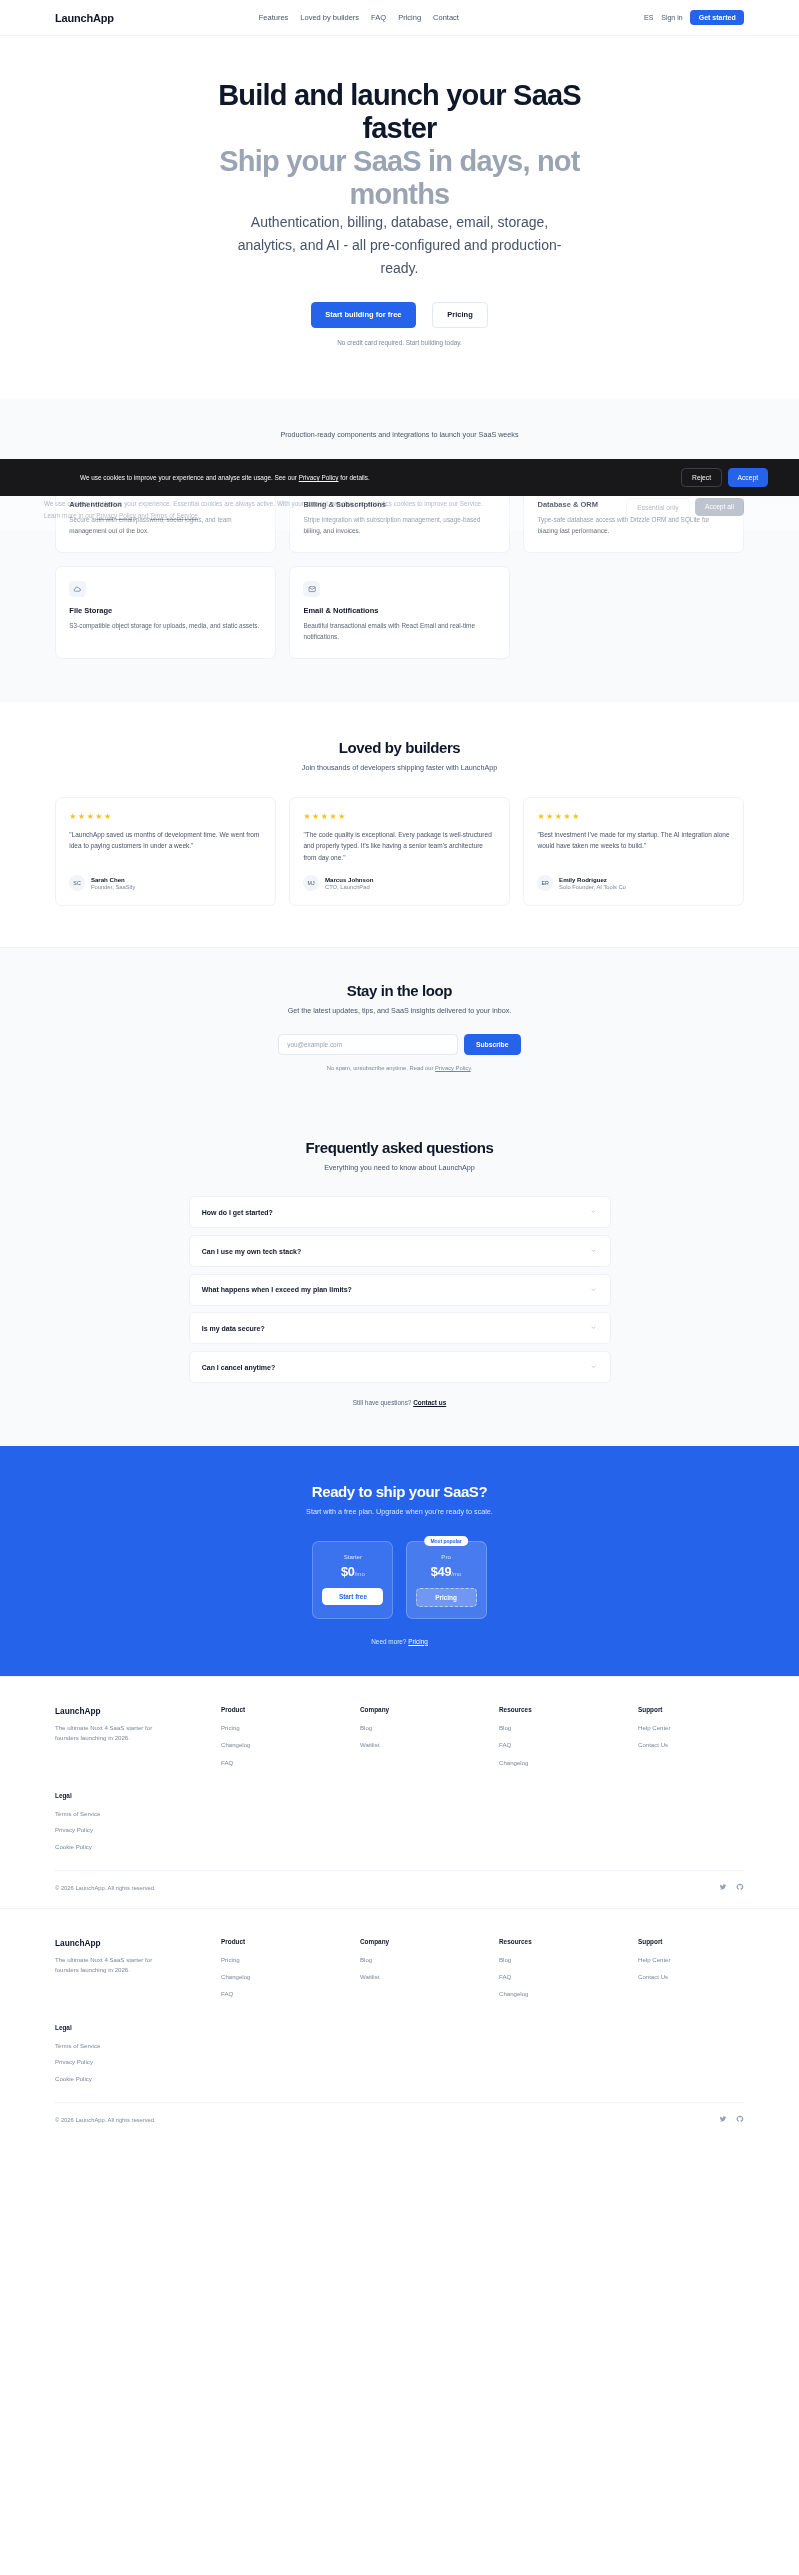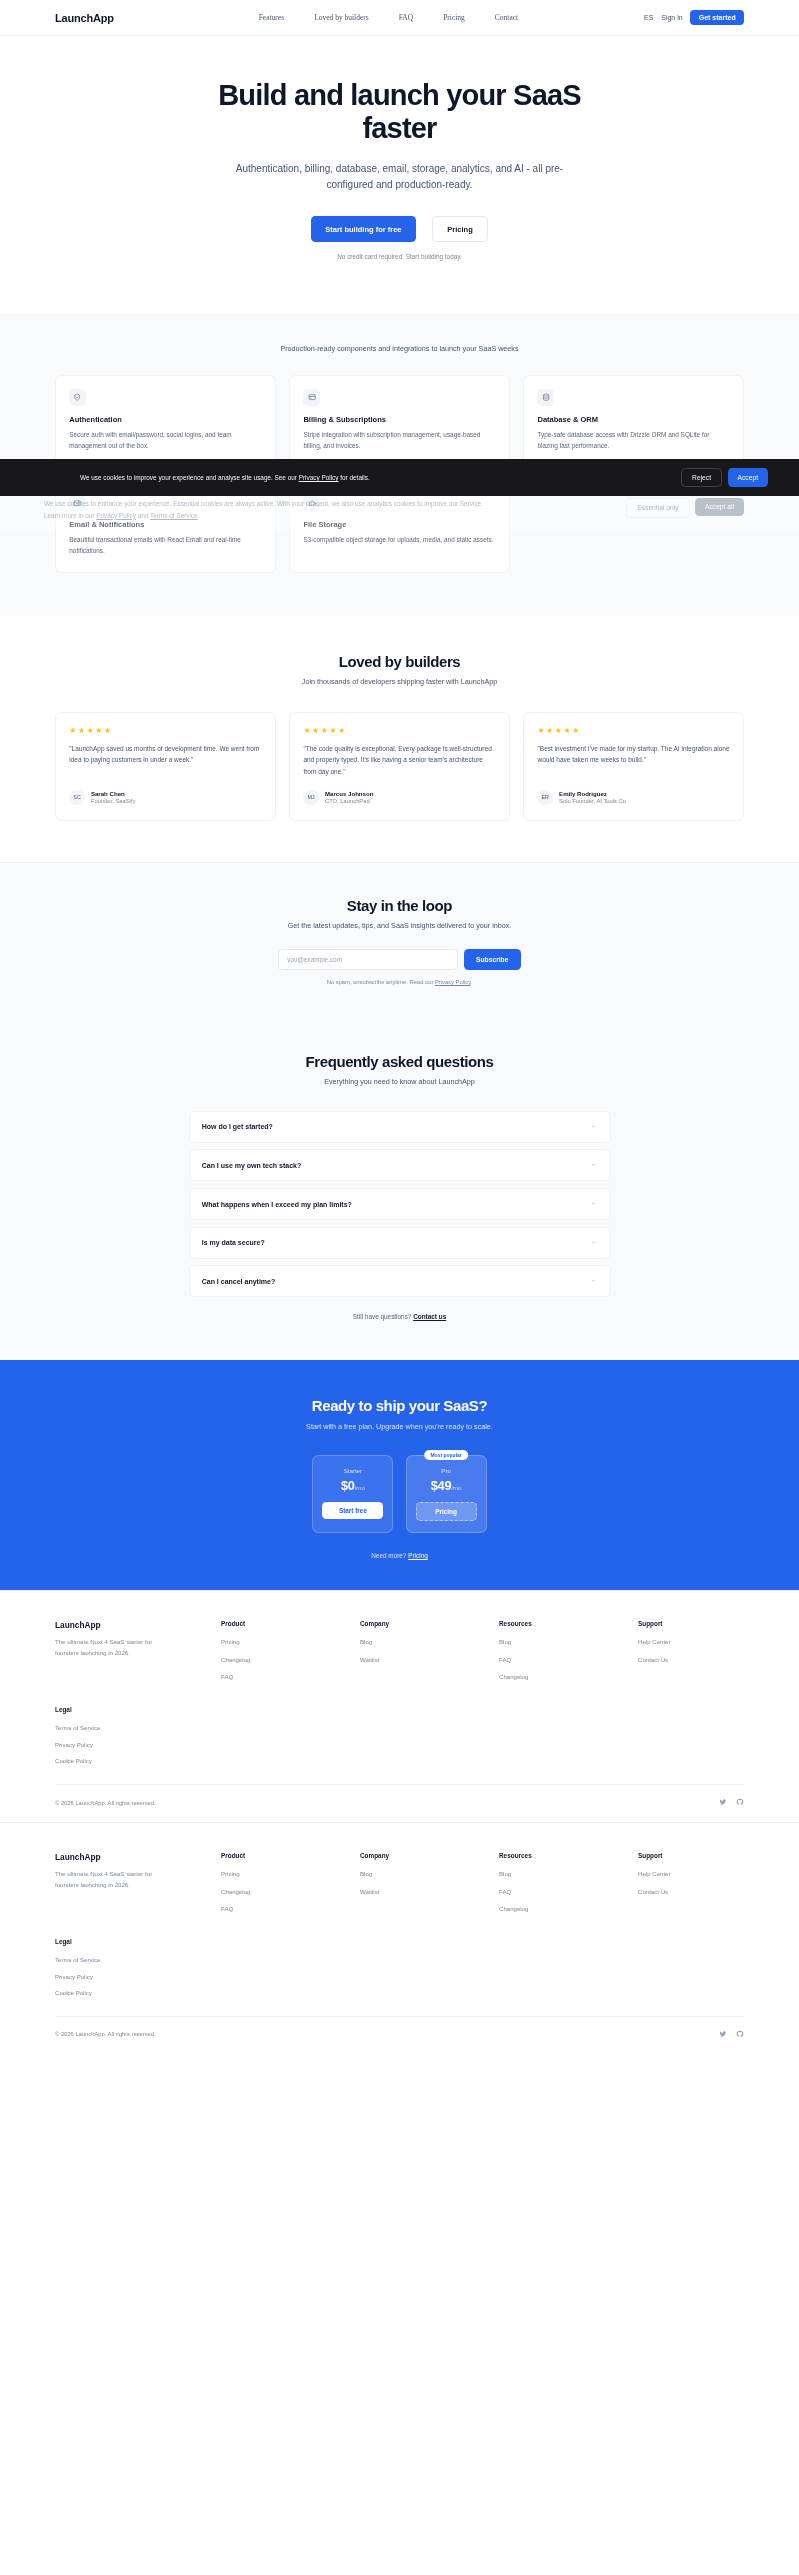--- a/index.html
+++ b/index.html
@@ -24,23 +24,22 @@
     background: #fff;
   }
   .brand {
     font-size: 11px;
     font-weight: 700;
     letter-spacing: -0.2px;
     color: #0f172a;
   }
   .nav-main {
     display: flex;
-    gap: 30px;
+    gap: 12px;
     margin-left: 145px;
-    font-family: Liberation Serif, serif;
   }
   .nav-main a {
     font-size: 7.5px;
     color: #475569;
   }
   .header-right {
     margin-left: auto;
     display: flex;
     align-items: center;
     gap: 7.8px;
@@ -72,23 +71,23 @@
     letter-spacing: -0.8px;
     color: #0f172a;
     max-width: 422px;
     margin: 0 auto;
   }
   .hero h1 .sub-line {
     display: block;
     color: #9aa4b2;
   }
   .hero-desc {
-    margin: 16px auto 0;
+    margin: 0 auto 0;
     max-width: 355px;
-    font-size: 10px;
+    font-size: 14px;
     line-height: 1.62;
     color: #46536a;
     text-align: center;
   }
   .hero-actions {
     margin-top: 23px;
     display: flex;
     justify-content: center;
     gap: 16px;
   }
@@ -509,20 +508,21 @@
     <a class="lang-btn">ES</a>
     <a class="signin-link">Sign in</a>
     <button class="btn-primary-sm">Get started</button>
   </div>
 </header>
 
 <section class="hero">
   <h1>
     <span>Build and launch your SaaS</span>
     <span>faster</span>
+    <span class="sub-line">Ship your SaaS in days, not months</span>
   </h1>
   <p class="hero-desc">Authentication, billing, database, email, storage, analytics, and AI - all pre-configured and production-ready.</p>
   <div class="hero-actions">
     <button class="btn-cta">Start building for free</button>
     <button class="btn-ghost">Pricing</button>
   </div>
   <p class="hero-note">No credit card required. Start building today.</p>
 </section>
 
 <div class="cookie-bar-dark">
@@ -581,36 +581,36 @@
             <path d="M4 12c0 1.7 3.6 3 8 3s8-1.3 8-3"></path>
           </svg>
       </div>
       <div class="feature-title">Database &amp; ORM</div>
       <div class="feature-desc">Type-safe database access with Drizzle ORM and SQLite for blazing fast performance.</div>
     </div>
 
     <div class="feature-card">
       <div class="feature-icon">
         <svg viewBox="0 0 24 24">
+            <path d="M6.5 18h11a4 4 0 000-8 6 6 0 00-11.6 1.6A3.2 3.2 0 006.5 18z"></path>
+          </svg>
+      </div>
+      <div class="feature-title">File Storage</div>
+      <div class="feature-desc">S3-compatible object storage for uploads, media, and static assets.</div>
+    </div>
+
+    <div class="feature-card">
+      <div class="feature-icon">
+        <svg viewBox="0 0 24 24">
             <rect x="3" y="5" width="18" height="14" rx="2"></rect>
             <path d="M3 7l9 6 9-6"></path>
           </svg>
       </div>
       <div class="feature-title">Email &amp; Notifications</div>
       <div class="feature-desc">Beautiful transactional emails with React Email and real-time notifications.</div>
-    </div>
-
-    <div class="feature-card">
-      <div class="feature-icon">
-        <svg viewBox="0 0 24 24">
-            <path d="M6.5 18h11a4 4 0 000-8 6 6 0 00-11.6 1.6A3.2 3.2 0 006.5 18z"></path>
-          </svg>
-      </div>
-      <div class="feature-title">File Storage</div>
-      <div class="feature-desc">S3-compatible object storage for uploads, media, and static assets.</div>
     </div>
 
 
   </div>
 </section>
 
 <section class="testimonials">
   <h2 class="section-title">Loved by builders</h2>
   <p class="section-sub">Join thousands of developers shipping faster with LaunchApp</p>
   <div class="testimonial-grid">

